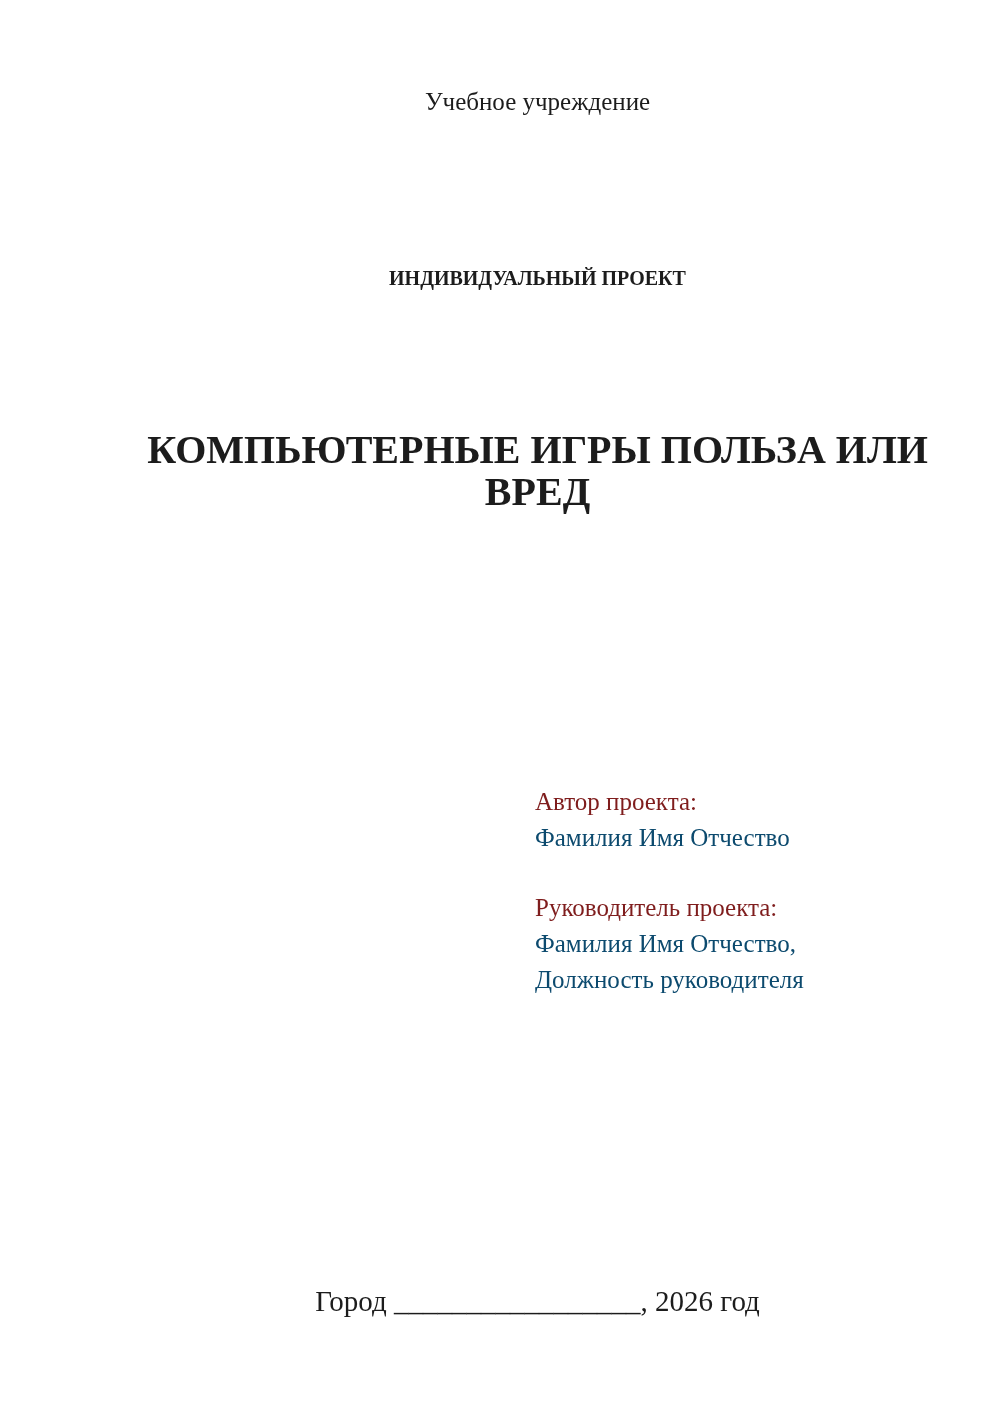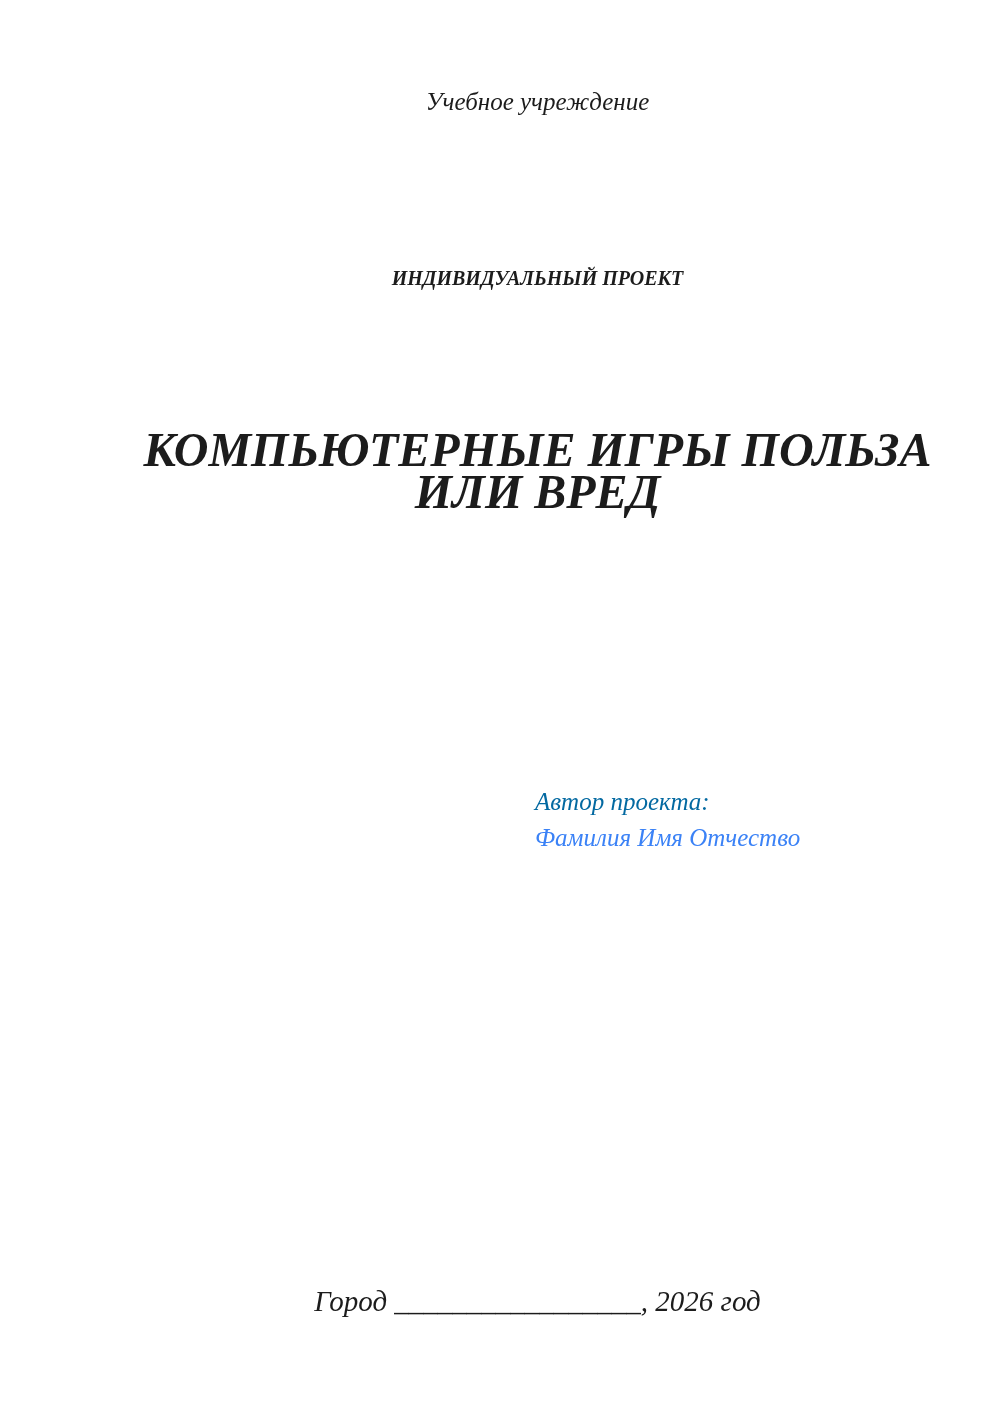--- a/index.html
+++ b/index.html
@@ -8,21 +8,20 @@
     background: #ffffff;
   }
   .page {
     position: relative;
     width: 1000px;
     height: 1414px;
     background: #ffffff;
     font-family: "Liberation Serif", "DejaVu Serif", serif;
     color: #1c1c1c;
     overflow: hidden;
-    font-style: italic;
   }
   
   .centered-block {
     position: absolute;
     left: 120px;
     right: 45px;
     text-align: center;
   }
   .institution {
     top: 84px;
@@ -30,35 +29,35 @@
     line-height: 36px;
   }
   .project-type {
     top: 260px;
     font-size: 20px;
     line-height: 36px;
     font-weight: bold;
   }
   .main-title {
     top: 429px;
-    font-size: 48px;
+    font-size: 40px;
     line-height: 42px;
     font-weight: bold;
   }
   .credit-block {
     position: absolute;
     left: 535px;
     text-align: left;
     font-size: 25px;
     line-height: 36px;
   }
   .author-block { top: 784px; }
   .supervisor-block { top: 890px; }
-  .credit-label { color: #0369a1; }
-  .placeholder { color: #3b82f6; }
+  .credit-label { color: #7f1d1d; }
+  .placeholder { color: #0c4a6e; }
   .footer-line {
     top: 1283px;
     font-size: 29px;
     line-height: 36px;
   }
 </style>
 </head>
 <body>
 
 <div class="page">
@@ -67,16 +66,21 @@
 
   <div class="centered-block project-type">ИНДИВИДУАЛЬНЫЙ ПРОЕКТ</div>
 
   <div class="centered-block main-title">КОМПЬЮТЕРНЫЕ ИГРЫ ПОЛЬЗА ИЛИ ВРЕД</div>
 
   <div class="credit-block author-block">
     <div class="credit-label">Автор проекта:</div>
     <div class="placeholder">Фамилия Имя Отчество</div>
   </div>
 
+  <div class="credit-block supervisor-block">
+    <div class="credit-label">Руководитель проекта:</div>
+    <div class="placeholder">Фамилия Имя Отчество,</div>
+    <div class="placeholder">Должность руководителя</div>
+  </div>
 
   <div class="centered-block footer-line">Город _________________, 2026 год</div>
 
 </div>
 
 </body></html>

